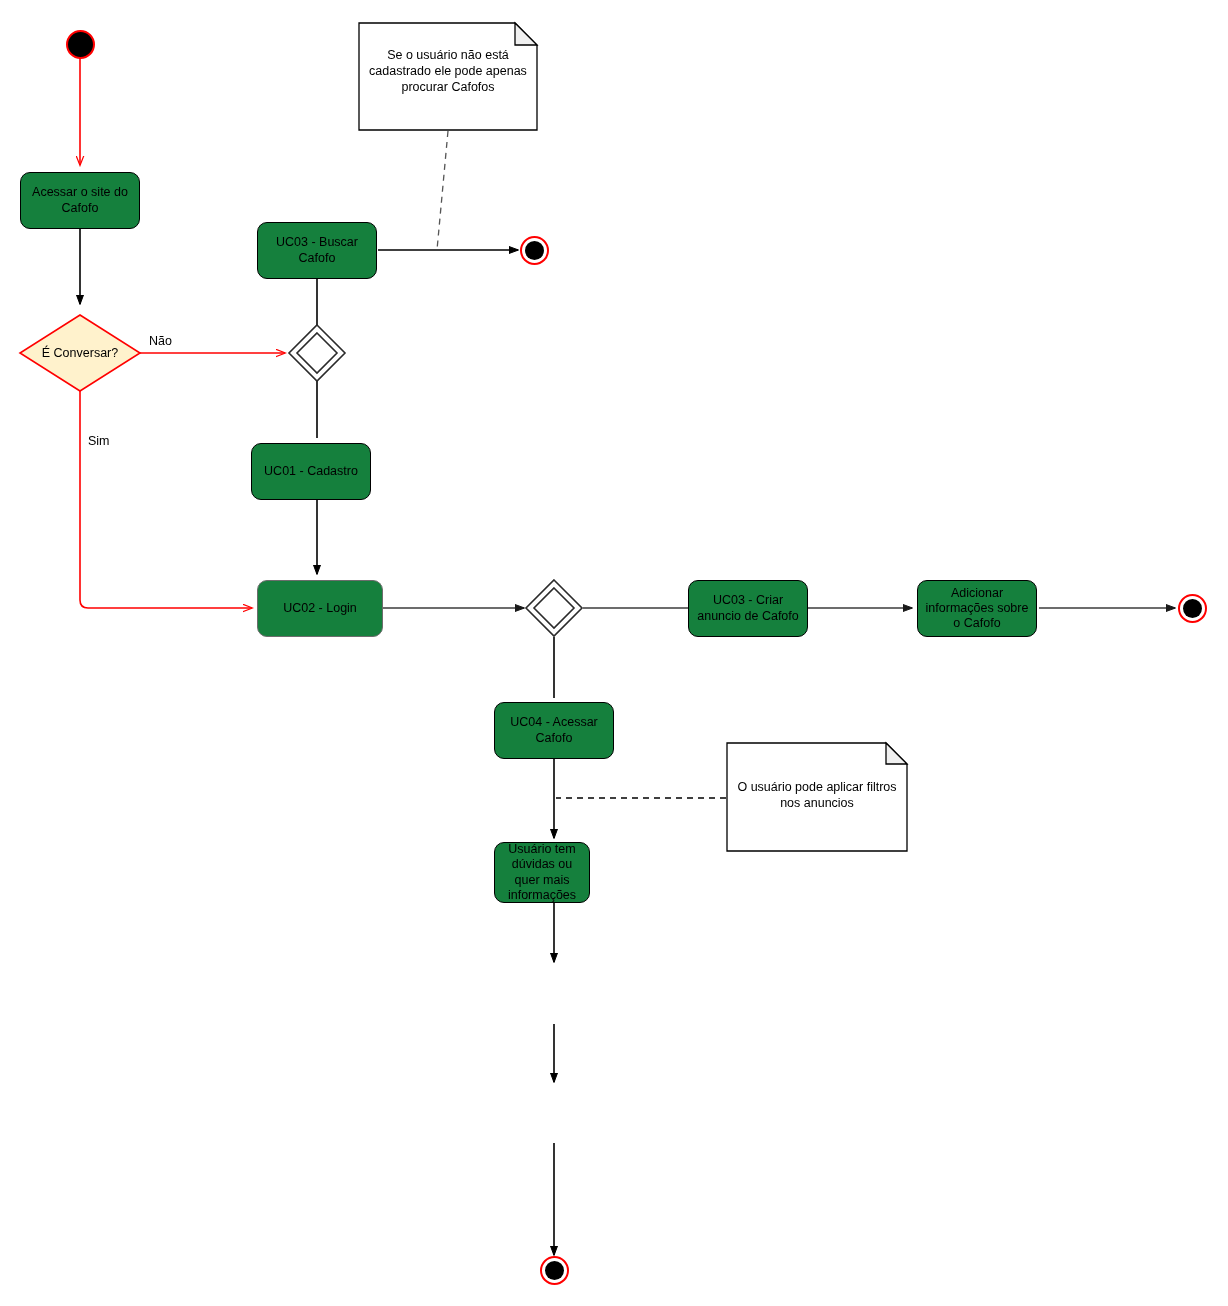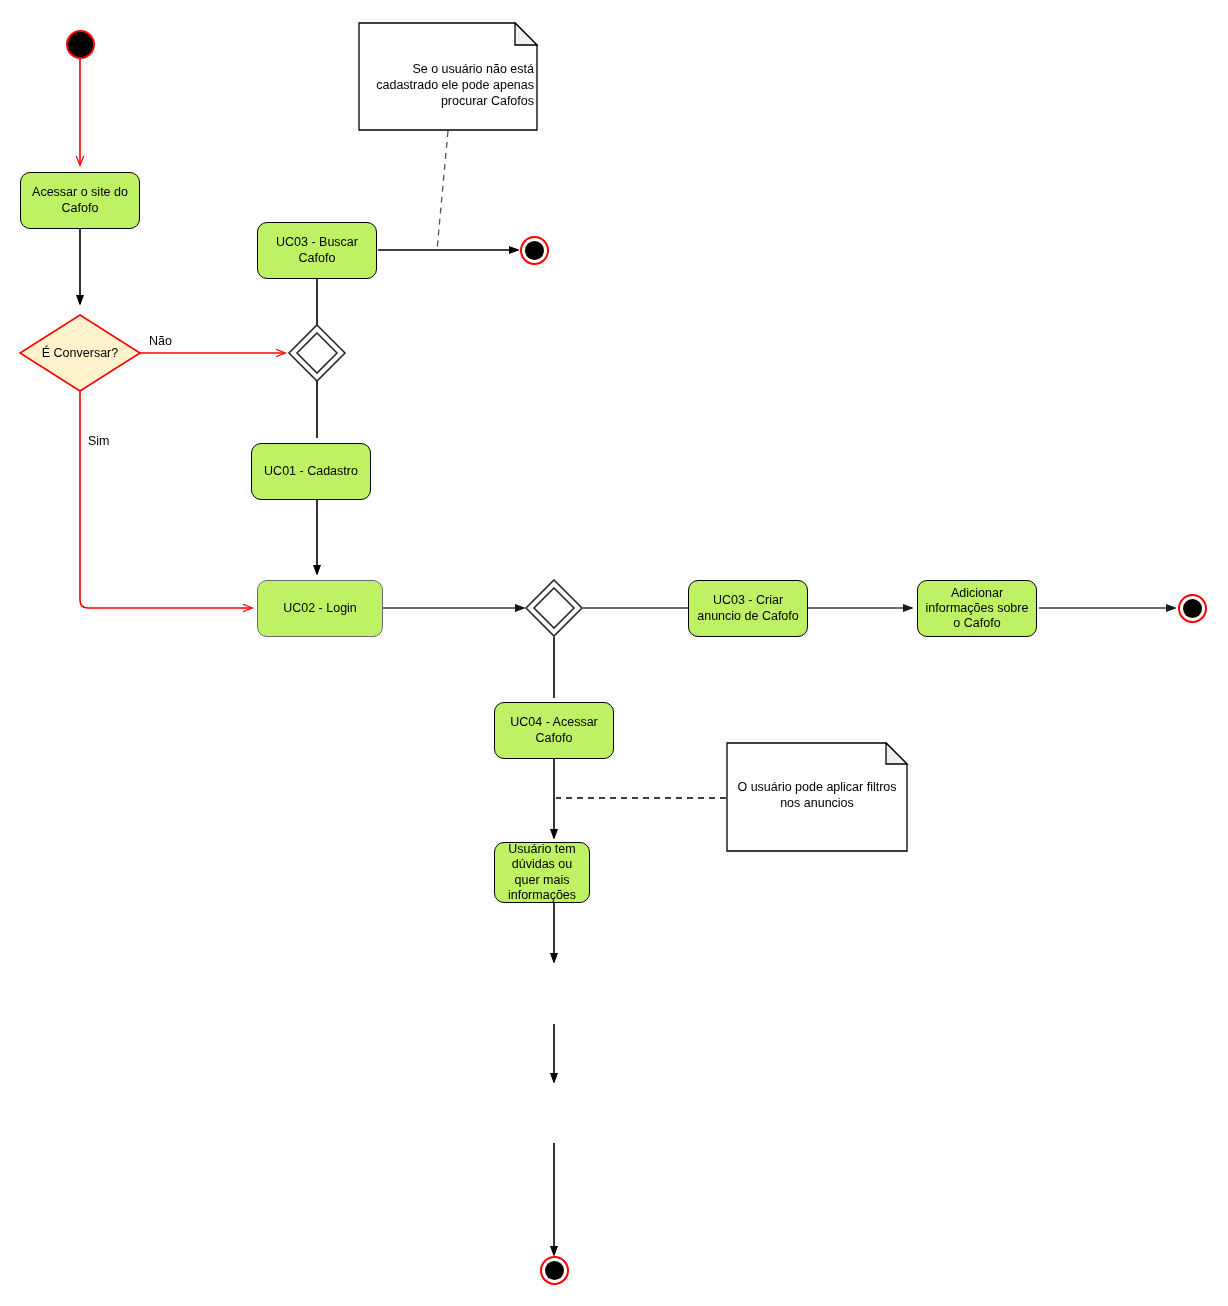--- a/index.html
+++ b/index.html
@@ -21,21 +21,21 @@
     position: absolute;
     left: 0;
     top: 0;
     width: 1228px;
     height: 1306px;
   }
   
   .node {
     position: absolute;
     box-sizing: border-box;
-    background: #bef264;
+    background: #15803d;
     border: 1px solid #000000;
     border-radius: 10px;
     display: flex;
     align-items: center;
     justify-content: center;
     text-align: center;
     font-size: 12.5px;
     line-height: 1.22;
     color: #000000;
     padding: 2px 5px;
@@ -277,20 +277,20 @@
 
   <div class="node" style="left:494px; top:842px; width:96px; height:61px;">Usuário tem dúvidas ou quer mais informações</div>
 
 
 
   <div class="end-node" style="left:540px; top:1256px; width:29px; height:29px;">
     <div class="inner"></div>
   </div>
 
   <div class="note" style="left:359px; top:23px; width:178px; height:107px;">
-    <div class="note-text" style="top:38px;text-align:right;">Se o usuário não está cadastrado ele pode apenas procurar Cafofos</div>
+    <div class="note-text" style="top:24px;">Se o usuário não está cadastrado ele pode apenas procurar Cafofos</div>
   </div>
 
   <div class="note" style="left:727px; top:743px; width:180px; height:108px;">
     <div class="note-text" style="top:36px;">O usuário pode aplicar filtros nos anuncios</div>
   </div>
 
 </div>
 
 </body></html>

